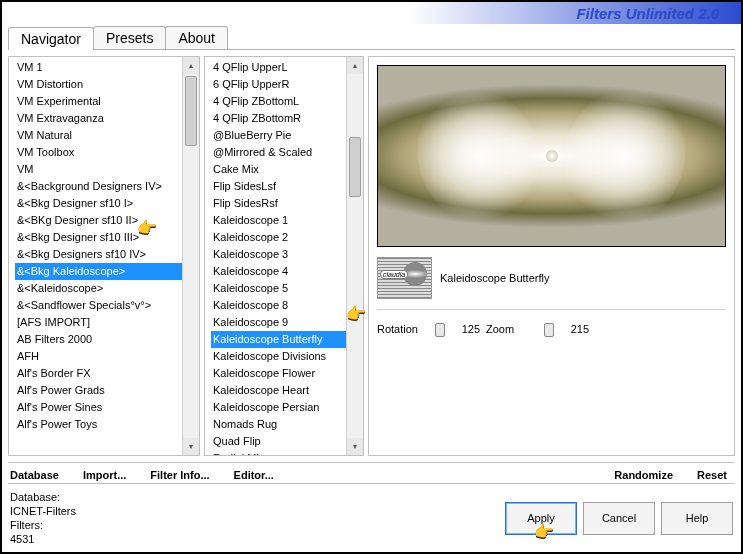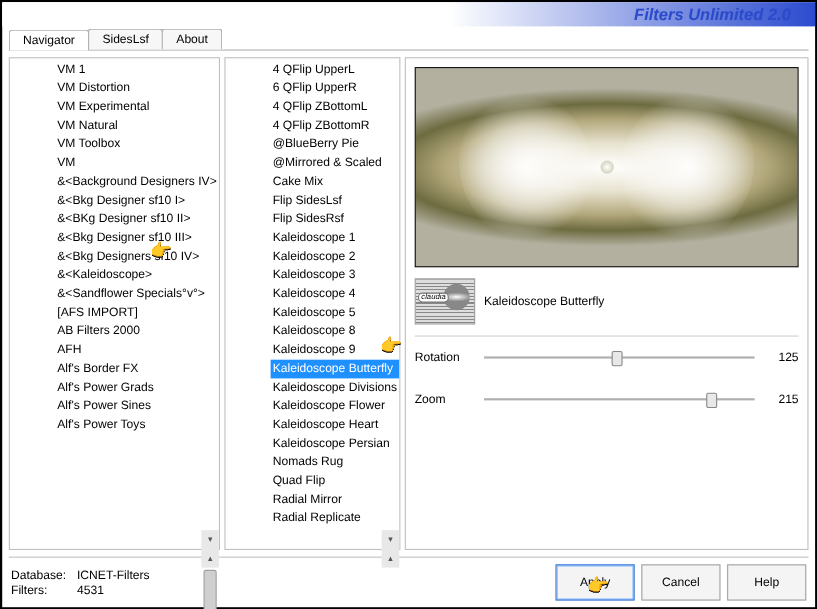--- a/index.html
+++ b/index.html
@@ -4,27 +4,27 @@
 <style>
 * { box-sizing: border-box; margin: 0; padding: 0; font-family: "Segoe UI", Tahoma, Arial, sans-serif; }
 html, body { width: 743px; height: 554px; background: #fff; overflow: hidden; }
 
 .outer { width: 743px; height: 554px; border: 2px solid #000; background: #fff; display: flex; flex-direction: column; }
 
 .titlebar { background: linear-gradient(to right, #fff 0%, #fff 55%, #2b4bcf 100%); height: 22px; display: flex; justify-content: flex-end; align-items: center; padding-right: 22px; }
 .titlebar .title { color: #2b4bcf; font-weight: bold; font-style: italic; font-size: 15px; text-shadow: 0 0 1px rgba(0,0,0,.1); }
 
 .tabs { display: flex; border-bottom: 1px solid #b0b0b0; margin: 0 6px; padding-top: 2px; }
-.tab { font-size: 11px; padding: 3px 12px; border: 1px solid #b0b0b0; border-bottom: none; background: #f7f7f7; margin-right: -1px; border-top-left-radius: 3px; border-top-right-radius: 3px; cursor: pointer; }
+.tab { font-size: 14px; padding: 3px 12px; border: 1px solid #b0b0b0; border-bottom: none; background: #f7f7f7; margin-right: -1px; border-top-left-radius: 3px; border-top-right-radius: 3px; cursor: pointer; }
 .tab.active { background: #fff; position: relative; top: 1px; }
 
 .content { flex: 1; display: flex; padding: 6px; gap: 4px; min-height: 0; }
 
 .panel { border: 1px solid #c0c0c0; background: #fff; display: flex; }
-.panel.left, .panel.mid { flex-direction: column; align-items: flex-end; }
+.panel.left, .panel.mid { flex-direction: row; }
 .panel.left { width: 192px; }
 .panel.mid { width: 160px; }
 .panel.right { flex: 1; flex-direction: column; padding: 8px; }
 
 .list { flex: 1; overflow: hidden; padding: 2px 0 2px 6px; }
 .list-item { font-size: 11px; line-height: 17px; white-space: nowrap; overflow: hidden; text-overflow: ellipsis; cursor: pointer; padding: 0 2px; }
 .list-item.selected { background: #1e90ff; color: #fff; }
 .scroll { width: 17px; background: #f0f0f0; border-left: 1px solid #d0d0d0; position: relative; }
 .scroll .up, .scroll .down { height: 17px; background: #e8e8e8; display: flex; align-items: center; justify-content: center; font-size: 8px; color: #555; position: absolute; left: 0; right: 0; }
 .scroll .up { top: 0; }
@@ -40,35 +40,35 @@
 .preview .center { position: absolute; left: 50%; top: 50%; width: 12px; height: 12px; margin-left: -6px; margin-top: -6px; background: radial-gradient(circle, #fff, #c4bfa0); border-radius: 50%; }
 
 .info-row { display: flex; align-items: center; gap: 8px; margin-top: 10px; }
 .thumb-img { width: 55px; height: 42px; border: 1px solid #999; background: repeating-linear-gradient(0deg, #888, #888 1px, #ddd 1px, #ddd 3px); position: relative; }
 .thumb-img::after { content: "claudia"; position: absolute; left: 2px; top: 12px; font-size: 7px; font-style: italic; background: #fff; padding: 0 2px; border: 1px solid #777; border-radius: 4px; }
 .thumb-img::before { content: ""; position: absolute; right: 4px; top: 4px; width: 24px; height: 24px; background: radial-gradient(ellipse 14px 4px at 50% 50%, #fff 0%, #ccc 40%, #888 100%); border-radius: 50%; }
 .filter-name { font-size: 11px; }
 
 .divider { height: 1px; background: #d0d0d0; margin: 10px 0; }
 
-.params { display: flex; flex-direction: column; gap: 20px; }
+.params { display: flex; flex-direction: row; gap: 6px; }
 .param { display: flex; align-items: center; font-size: 11px; gap: 8px; }
 .param .label { width: 55px; }
 .param .track { flex: 1; height: 18px; position: relative; }
 .param .track::before { content: ""; position: absolute; left: 0; right: 0; top: 8px; height: 2px; background: #b0b0b0; }
 .param .knob { position: absolute; top: 3px; width: 10px; height: 14px; background: #e8e8e8; border: 1px solid #888; border-radius: 2px; }
 .param .val { width: 32px; text-align: right; }
 
 .btnrow { display: flex; border-top: 1px solid #c0c0c0; margin: 0 6px; padding: 6px 2px 2px 2px; font-size: 11px; }
 .btnrow .link { font-weight: bold; margin-right: 24px; cursor: pointer; }
 .btnrow .spacer { flex: 1; }
 
 .footer { border-top: 1px solid #c0c0c0; margin: 0 6px; padding: 6px 2px; display: flex; align-items: center; }
 .footer .info { font-size: 11px; line-height: 14px; }
-.footer .info div { display: flex; }
+.footer .info div { display: flex; flex-direction: column; }
 .footer .info .lbl { width: 60px; }
 .footer .spacer { flex: 1; }
 .footbtn { font-size: 11px; width: 72px; height: 33px; margin-left: 6px; background: #f4f4f4; border: 1px solid #a0a0a0; cursor: pointer; }
 .footbtn.primary { border: 1px solid #2a6fd6; box-shadow: 0 0 0 1px #7ab6ff inset; }
 
 .pointer { position: absolute; pointer-events: none; font-size: 16px; z-index: 10; text-shadow: 0 1px 0 #000; }
 .pointer::before { content: "👉"; color: #ffd200; }
 .pos-rel { position: relative; }
 #ptr-cat { left: 135px; top: 216px; }
 #ptr-filter { left: 344px; top: 302px; }
@@ -78,39 +78,41 @@
 <body>
 
 <div class="outer pos-rel">
 
   <div class="titlebar">
     <span class="title">Filters Unlimited 2.0</span>
   </div>
 
   <div class="tabs">
     <div class="tab active">Navigator</div>
-    <div class="tab">SidesLsf</div>
+    <div class="tab">Presets</div>
     <div class="tab">About</div>
   </div>
 
   <div class="content">
 
     <div class="panel left">
       <div class="list" id="cat-list">
           <div class="list-item">VM 1</div>
           <div class="list-item">VM Distortion</div>
           <div class="list-item">VM Experimental</div>
+          <div class="list-item">VM Extravaganza</div>
           <div class="list-item">VM Natural</div>
           <div class="list-item">VM Toolbox</div>
           <div class="list-item">VM</div>
           <div class="list-item">&amp;&lt;Background Designers IV&gt;</div>
           <div class="list-item">&amp;&lt;Bkg Designer sf10 I&gt;</div>
           <div class="list-item">&amp;&lt;BKg Designer sf10 II&gt;</div>
           <div class="list-item">&amp;&lt;Bkg Designer sf10 III&gt;</div>
           <div class="list-item">&amp;&lt;Bkg Designers sf10 IV&gt;</div>
+          <div class="list-item selected">&amp;&lt;Bkg Kaleidoscope&gt;</div>
           <div class="list-item">&amp;&lt;Kaleidoscope&gt;</div>
           <div class="list-item">&amp;&lt;Sandflower Specials°v°&gt;</div>
           <div class="list-item">[AFS IMPORT]</div>
           <div class="list-item">AB Filters 2000</div>
           <div class="list-item">AFH</div>
           <div class="list-item">Alf's Border FX</div>
           <div class="list-item">Alf's Power Grads</div>
           <div class="list-item">Alf's Power Sines</div>
           <div class="list-item">Alf's Power Toys</div>
         </div>
@@ -181,20 +183,29 @@
             <div class="track">
               <div class="knob" style="left: calc(84.3137% - 5px);"></div>
             </div>
             <span class="val">215</span>
           </div>
         </div>
 
     </div>
   </div>
 
+  <div class="btnrow">
+    <span class="link">Database</span>
+    <span class="link">Import...</span>
+    <span class="link">Filter Info...</span>
+    <span class="link">Editor...</span>
+    <span class="spacer"></span>
+    <span class="link">Randomize</span>
+    <span class="link" style="margin-right:6px">Reset</span>
+  </div>
 
   <div class="footer">
     <div class="info">
       <div>
         <span class="lbl">Database:</span>
         <span>ICNET-Filters</span>
       </div>
       <div>
         <span class="lbl">Filters:</span>
         <span>4531</span>

